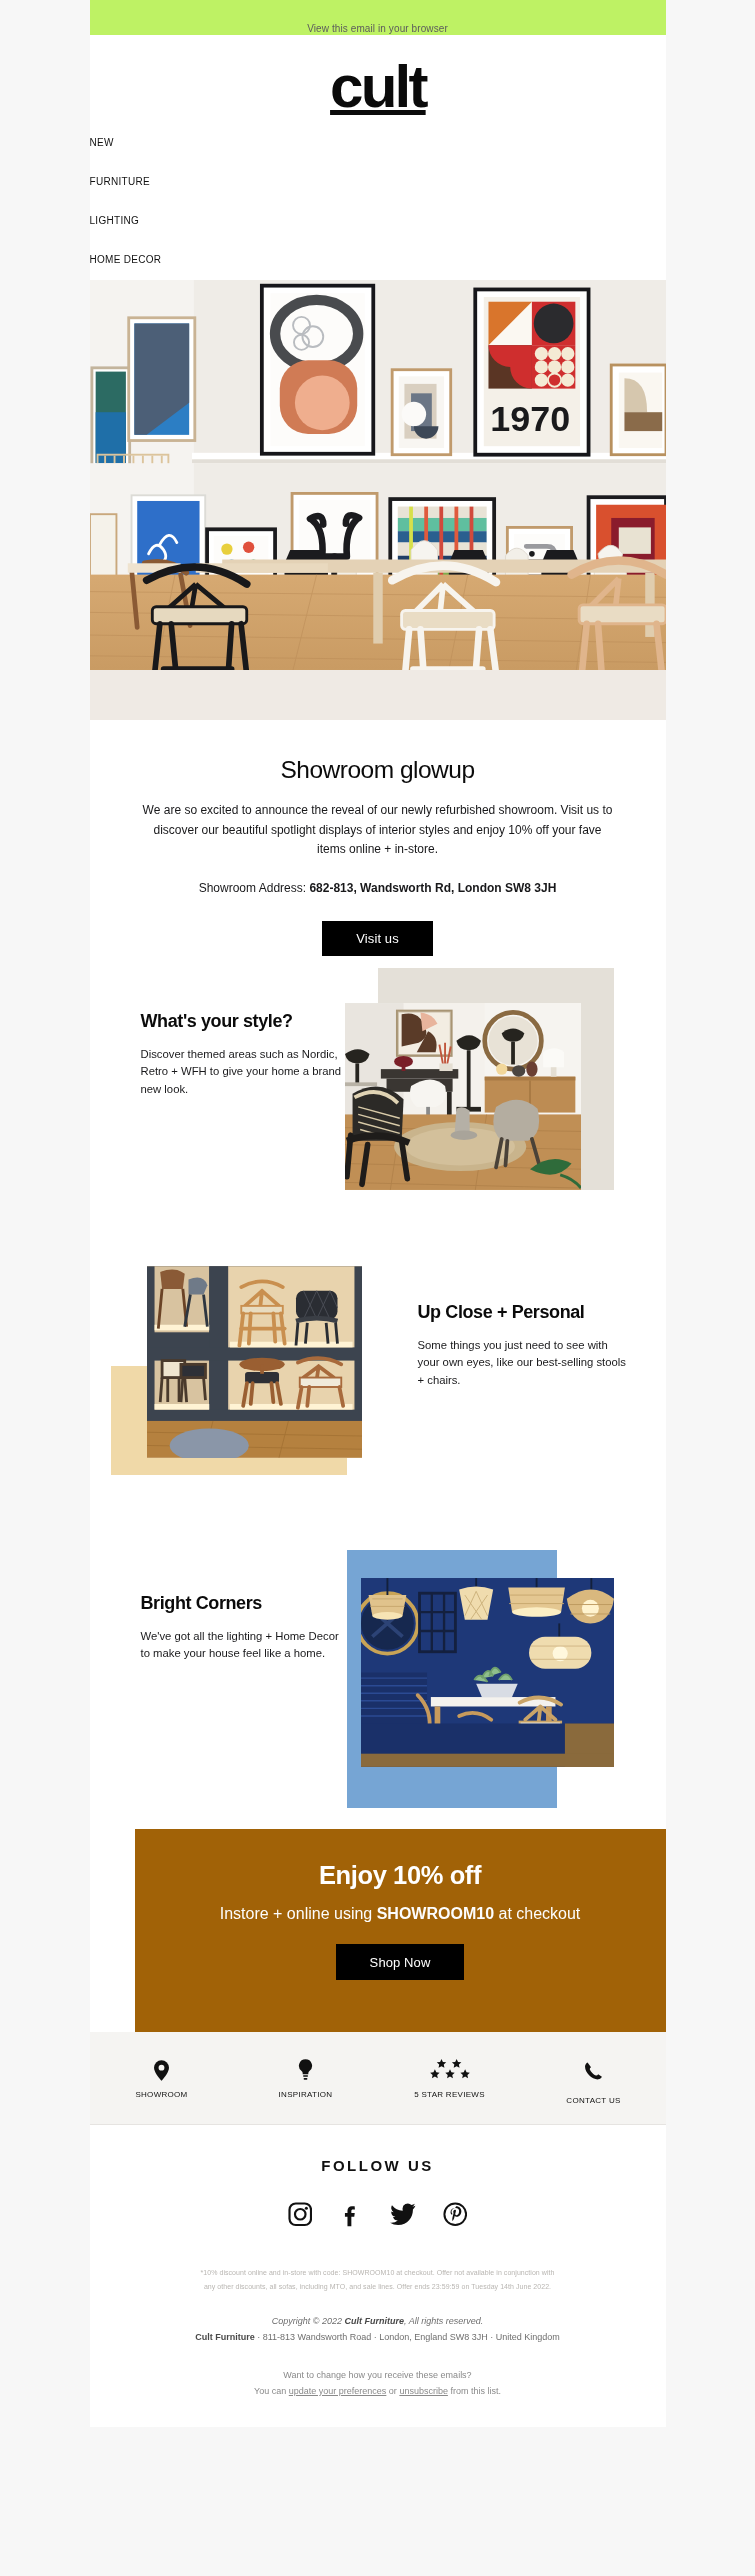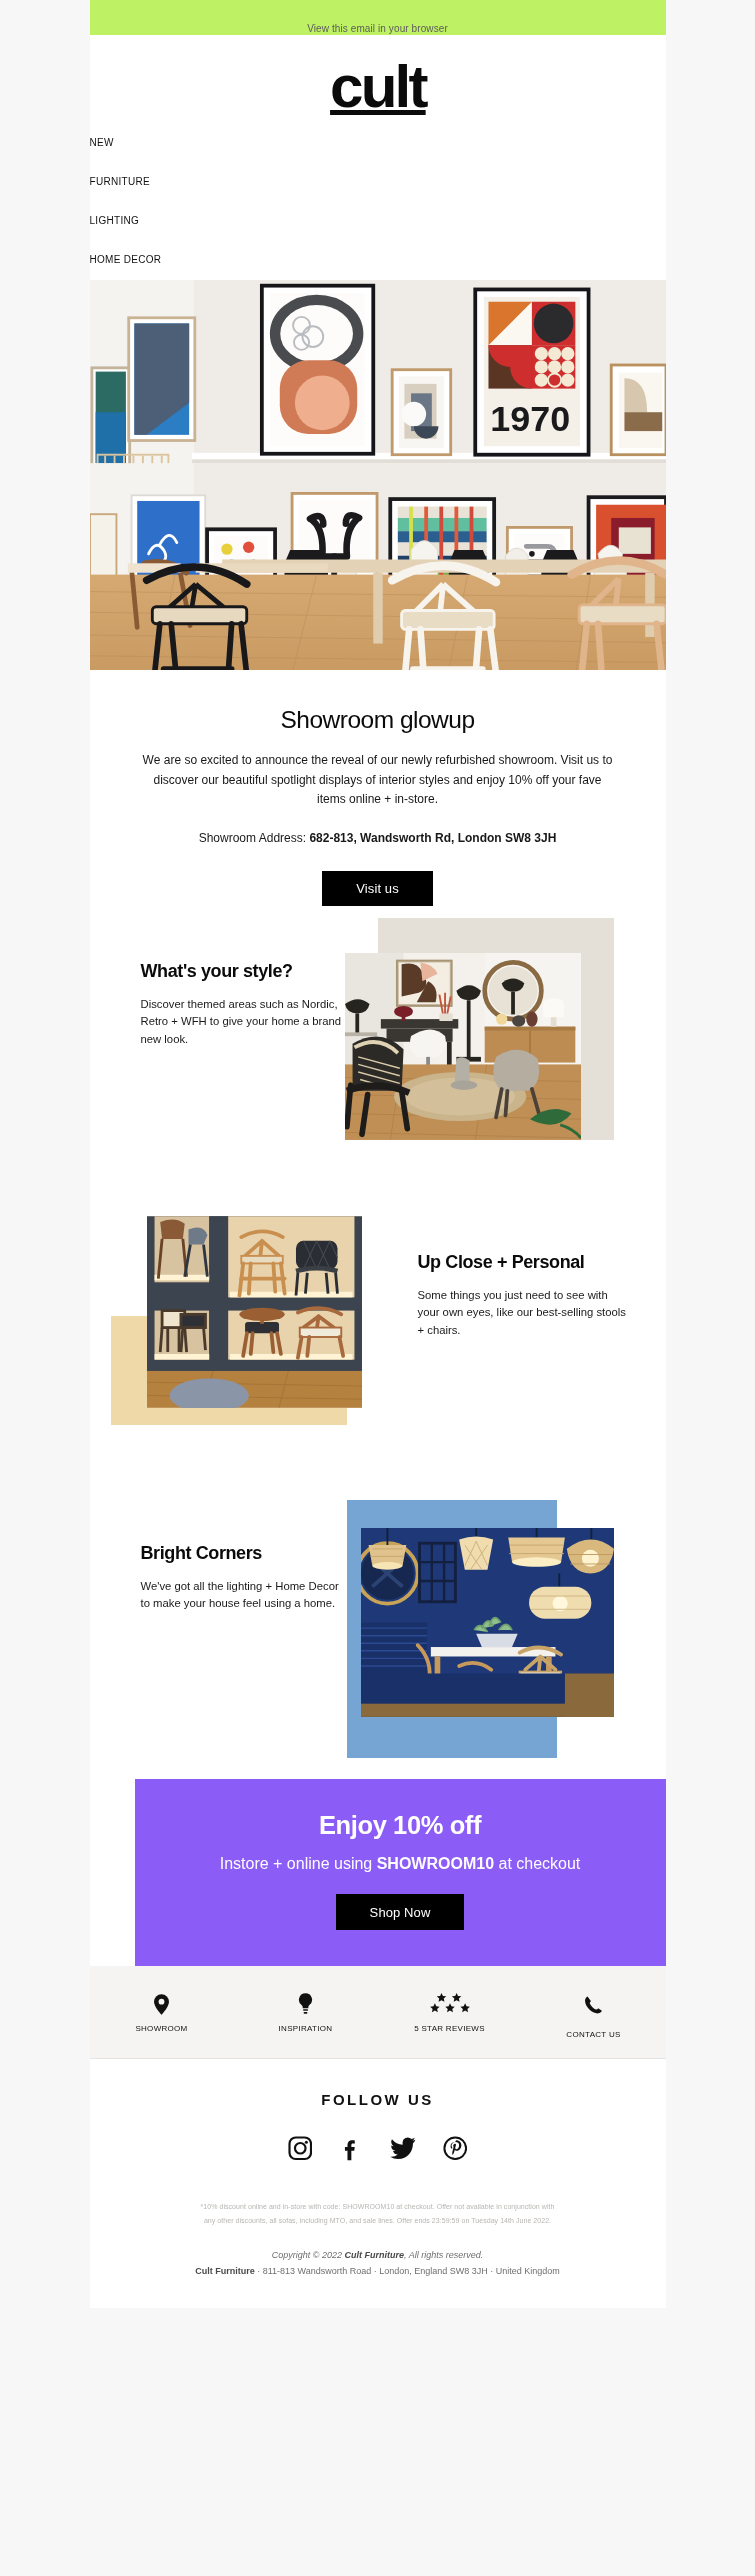--- a/index.html
+++ b/index.html
@@ -53,21 +53,21 @@
   }
   .nav a {
     font-size:10px;
     letter-spacing:0.3px;
     color:#111;
     text-decoration:none;
     font-family:"Liberation Sans", sans-serif;
   }
 
   
-  .hero { width:576px; height:390px; display:block; background:#efeae4; }
+  .hero { width:576px; height:440px; display:block; background:#efeae4; }
 
   
   .intro { padding:36px 40px 0; text-align:center; background:#fff; }
   .intro h1 {
     font-size:24.5px;
     font-weight:normal;
     letter-spacing:-0.5px;
     color:#0b0b0b;
     margin-bottom:17px;
   }
@@ -125,23 +125,23 @@
   .art .backing { position:absolute; }
   .art .photo {
     position:absolute;
     overflow:hidden;
     background:#ddd;
   }
   .art .photo svg { display:block; }
 
   
   .promo {
-    background:#8b5cf6;
+    background:#a16207;
     text-align:center;
-    padding:32px 0 36px;
+    padding:32px 0 52px;
     margin-left:45px;
   }
   .promo h2 {
     color:#fff;
     font-size:25.5px;
     font-weight:bold;
     letter-spacing:-0.4px;
     margin-bottom:15px;
   }
   .promo p {
@@ -599,21 +599,21 @@
             </g>
             <ellipse cx="66" cy="190" rx="42" ry="18" fill="#8a96a8"></ellipse>
           </svg>
         </div>
       </div>
     </div>
 
     <div class="feature f-left">
       <div class="txt">
         <h2>Bright Corners</h2>
-        <p>We've got all the lighting + Home Decor to make your house feel using a home.</p>
+        <p>We've got all the lighting + Home Decor to make your house feel like a home.</p>
       </div>
       <div class="art" style="left:257px; top:9.4px; width:311px; height:274px;">
         <div class="backing" style="left:0px; top:1.9px; width:210px; height:258px; background:#76a5d4;"></div>
         <div class="photo" style="left:14px; top:30px; width:253px; height:189px;">
           <svg width="253" height="189" viewBox="0 0 268 200" aria-hidden="true">
             <rect width="268" height="200" fill="#1f3a7a"></rect>
             <rect x="0" y="0" width="268" height="155" fill="#1e3878"></rect>
             <rect x="0" y="100" width="70" height="55" fill="#1a3069"></rect>
             <g stroke="#2b4a93" stroke-width="1.5">
               <line x1="0" y1="106" x2="70" y2="106"></line>
@@ -799,17 +799,21 @@
 
     <div class="footer">
       <div class="fine">
         <div>*10% discount online and in-store with code: SHOWROOM10 at checkout. Offer not available in conjunction with</div>
         <div>any other discounts, all sofas, including MTO, and sale lines. Offer ends 23:59:59 on Tuesday 14th June 2022.</div>
       </div>
       <div class="copy">
         <div class="l1"><span>Copyright © 2022 </span><b>Cult Furniture</b><span>, All rights reserved.</span></div>
         <div class="l2"><b>Cult Furniture</b><span> · 811-813 Wandsworth Road · London, England SW8 3JH · United Kingdom</span></div>
       </div>
+      <div class="prefs">
+        <div>Want to change how you receive these emails?</div>
+        <div><span>You can </span><a href="#">update your preferences</a><span> or </span><a href="#">unsubscribe</a><span> from this list.</span></div>
+      </div>
     </div>
 
   </div>
 </div>
 
 
 </body></html>

